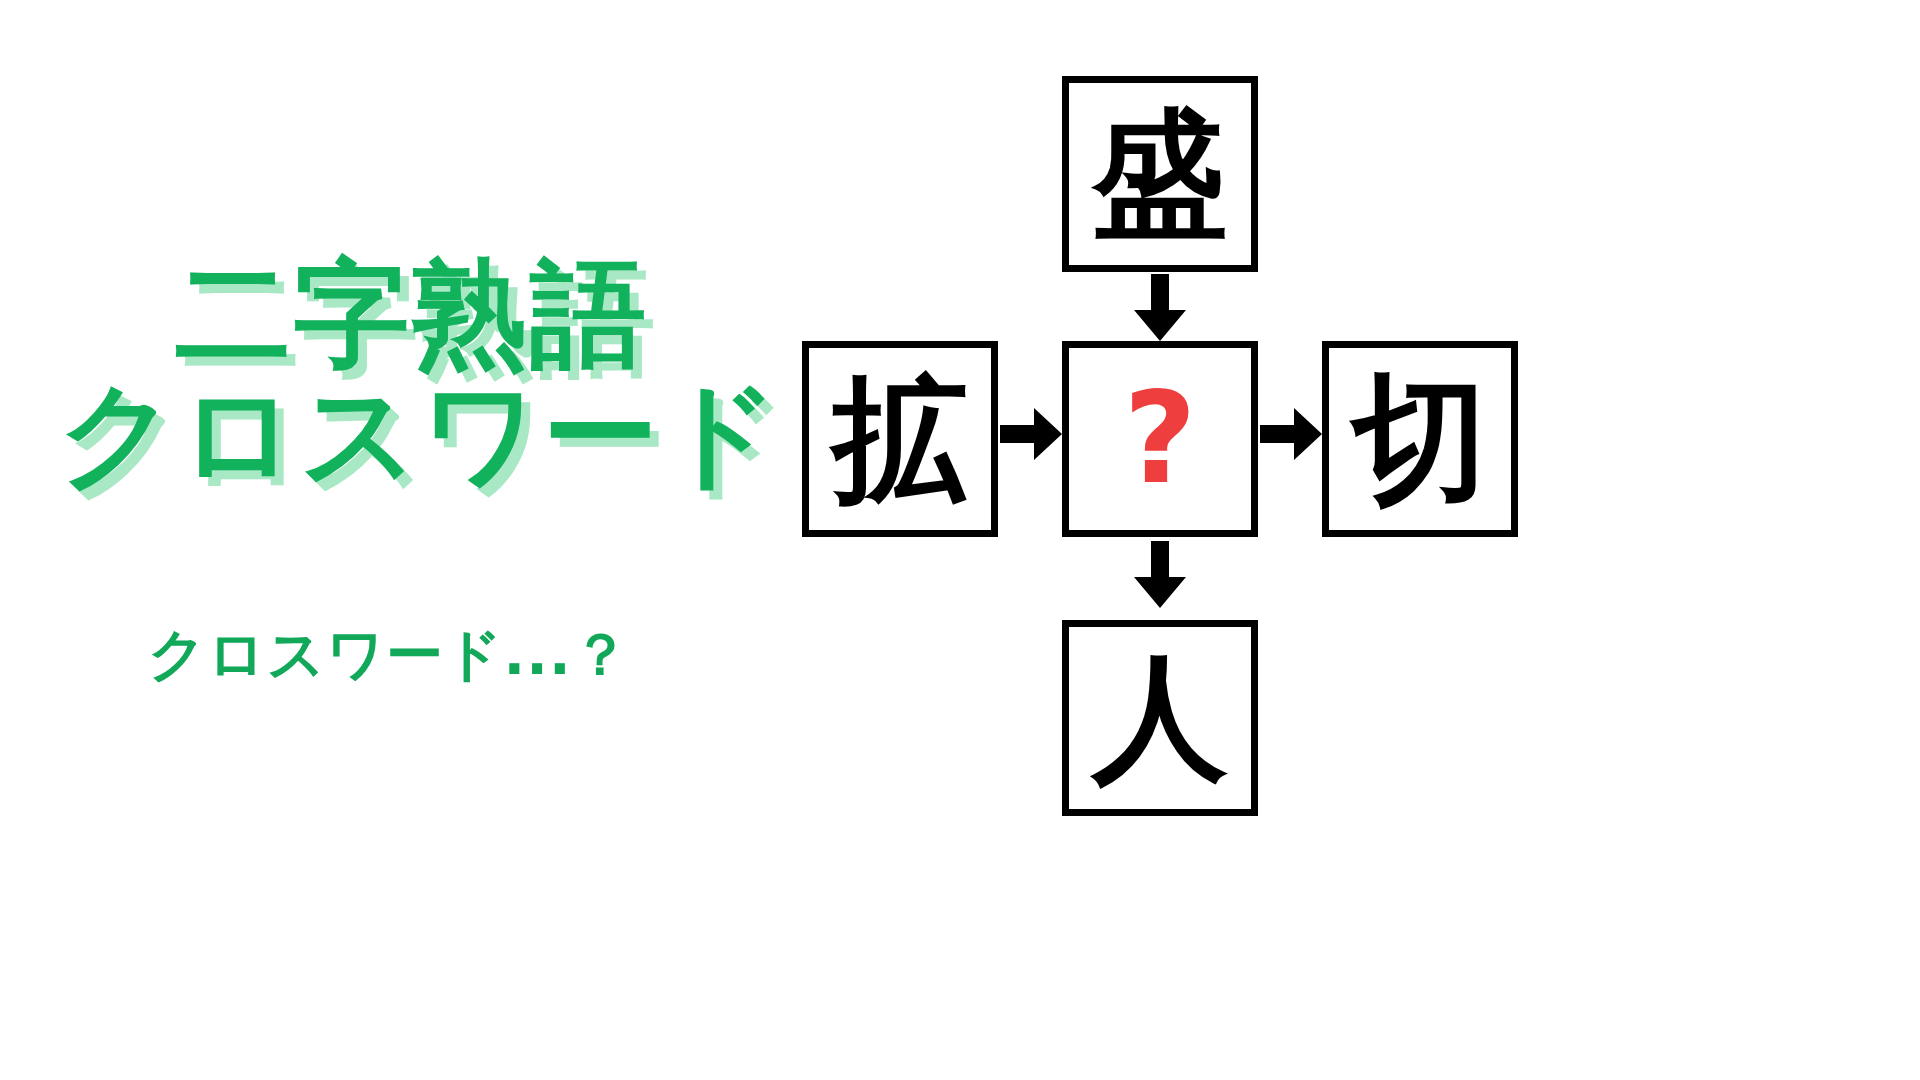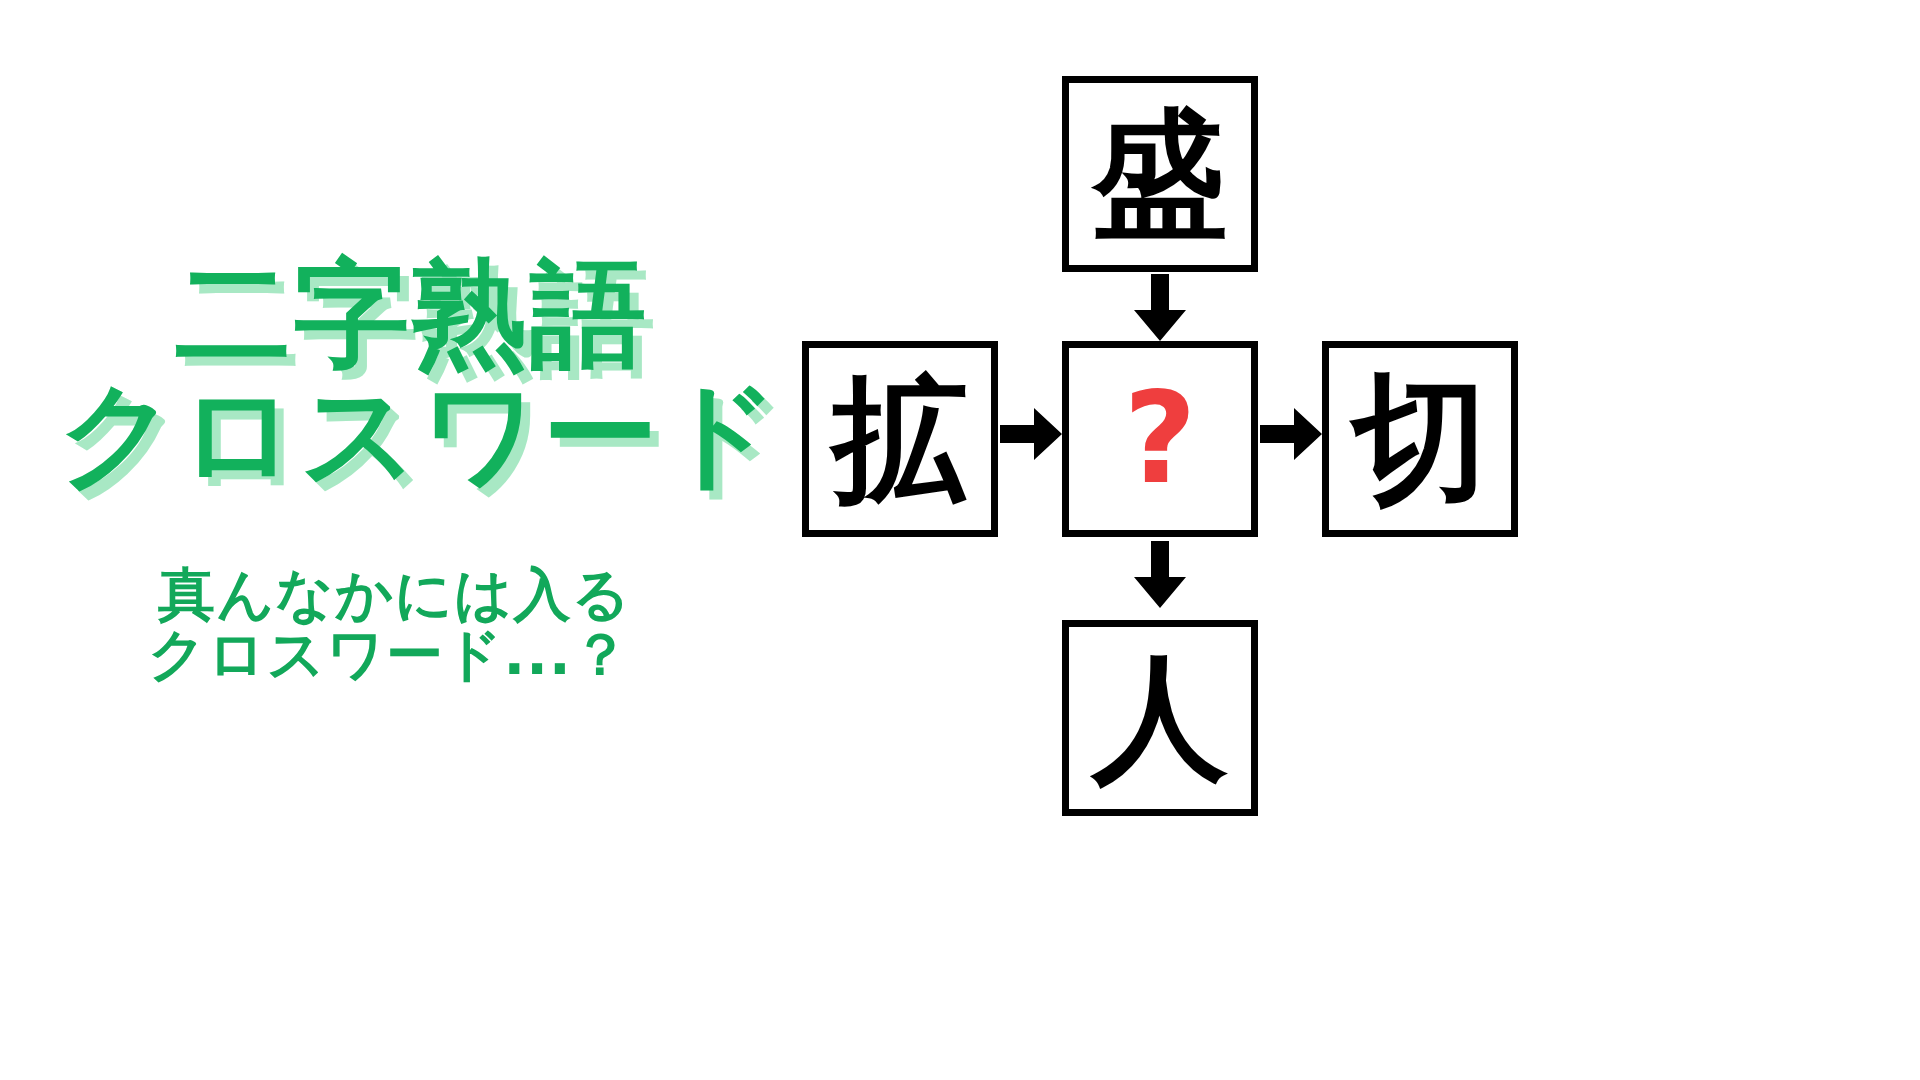--- a/index.html
+++ b/index.html
@@ -128,21 +128,20 @@
 </head>
 <body>
 
 <div id="left-panel">
 
   <div id="title-block">
     <div class="title-line" id="title-line-1">二字熟語</div>
     <div class="title-line" id="title-line-2">クロスワード</div>
   </div>
 
-  <div class="subtitle-line" id="subtitle-line-1">真んなかには入る</div>
   <div class="subtitle-line" id="subtitle-line-2">クロスワード...？</div>
 
 </div>
 
 <div id="puzzle">
 
   <div class="cell" id="cell-top">
     <span class="cell-char">盛</span>
   </div>
 

